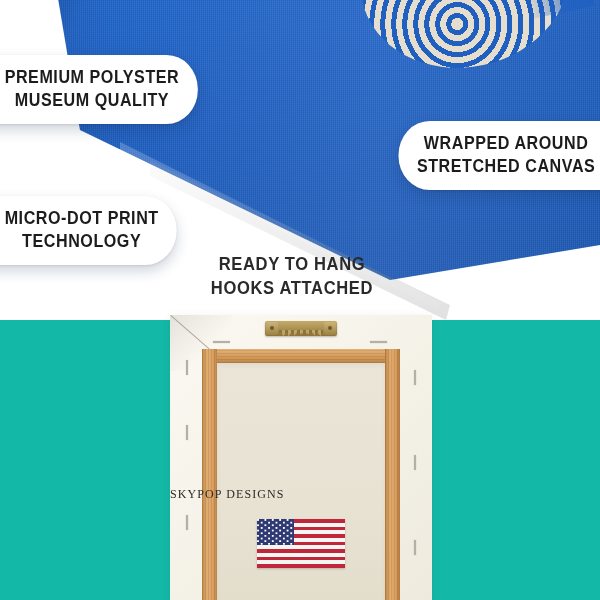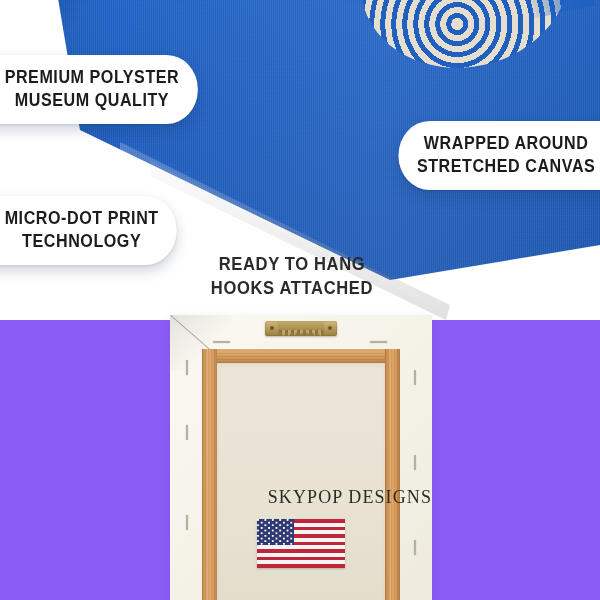--- a/index.html
+++ b/index.html
@@ -1,21 +1,21 @@
 <!DOCTYPE html>
 <html><head>
 <meta charset="utf-8">
 <style>
   html,body{margin:0;padding:0;}
   body{
     width:600px;height:600px;overflow:hidden;position:relative;
     background:#ffffff;
     font-family:"Liberation Sans", sans-serif;
   }
-  .stage{position:absolute;inset:0;width:600px;height:600px;overflow:hidden;background:#8b5cf6;}
+  .stage{position:absolute;inset:0;width:600px;height:600px;overflow:hidden;background:#14b8a6;}
 
   
   .photo{
     position:absolute;left:0;top:0;width:600px;height:320px;overflow:hidden;
     background:#ffffff;
   }
   .blue-face{
     position:absolute;left:-40px;top:-20px;width:700px;height:330px;
     background:
       linear-gradient(90deg, rgba(0,0,0,.10) 0%, rgba(0,0,0,0) 22%, rgba(255,255,255,.05) 60%, rgba(0,0,0,.05) 100%),
@@ -173,23 +173,23 @@
     background:repeating-linear-gradient(90deg,#8d7338 0 3px, #bda469 3px 6px);
     -webkit-clip-path:polygon(0 0,100% 0,100% 40%, 94% 100%, 88% 40%, 82% 100%, 76% 40%, 70% 100%, 64% 40%, 58% 100%, 52% 40%, 46% 100%, 40% 40%, 34% 100%, 28% 40%, 22% 100%, 16% 40%, 10% 100%, 4% 40%, 0 60%);
     clip-path:polygon(0 0,100% 0,100% 40%, 94% 100%, 88% 40%, 82% 100%, 76% 40%, 70% 100%, 64% 40%, 58% 100%, 52% 40%, 46% 100%, 40% 40%, 34% 100%, 28% 40%, 22% 100%, 16% 40%, 10% 100%, 4% 40%, 0 60%);
   }
   
   .staple{position:absolute;background:#b4b0a4;box-shadow:0 0 1px rgba(0,0,0,.35);}
   .staple.h{width:17px;height:2px;}
   .staple.v{width:2px;height:15px;}
 
   .brand{
-    position:absolute;left:0;right:0;top:172px;text-align:right;
+    position:absolute;left:0;right:0;top:172px;text-align:left;
     font-family:"Liberation Serif", serif;
-    font-size:18px;letter-spacing:1.1px;color:#2e2a24;
+    font-size:12px;letter-spacing:1.1px;color:#2e2a24;
   }
   
   .flag{
     position:absolute;left:50%;top:204px;transform:translateX(-50%);
     width:88px;height:49px;
     background:repeating-linear-gradient(180deg,
       #c1273a 0 3.77px, #f7f5f2 3.77px 7.54px);
     box-shadow:0 1px 2px rgba(0,0,0,.2);
   }
   .canton{

